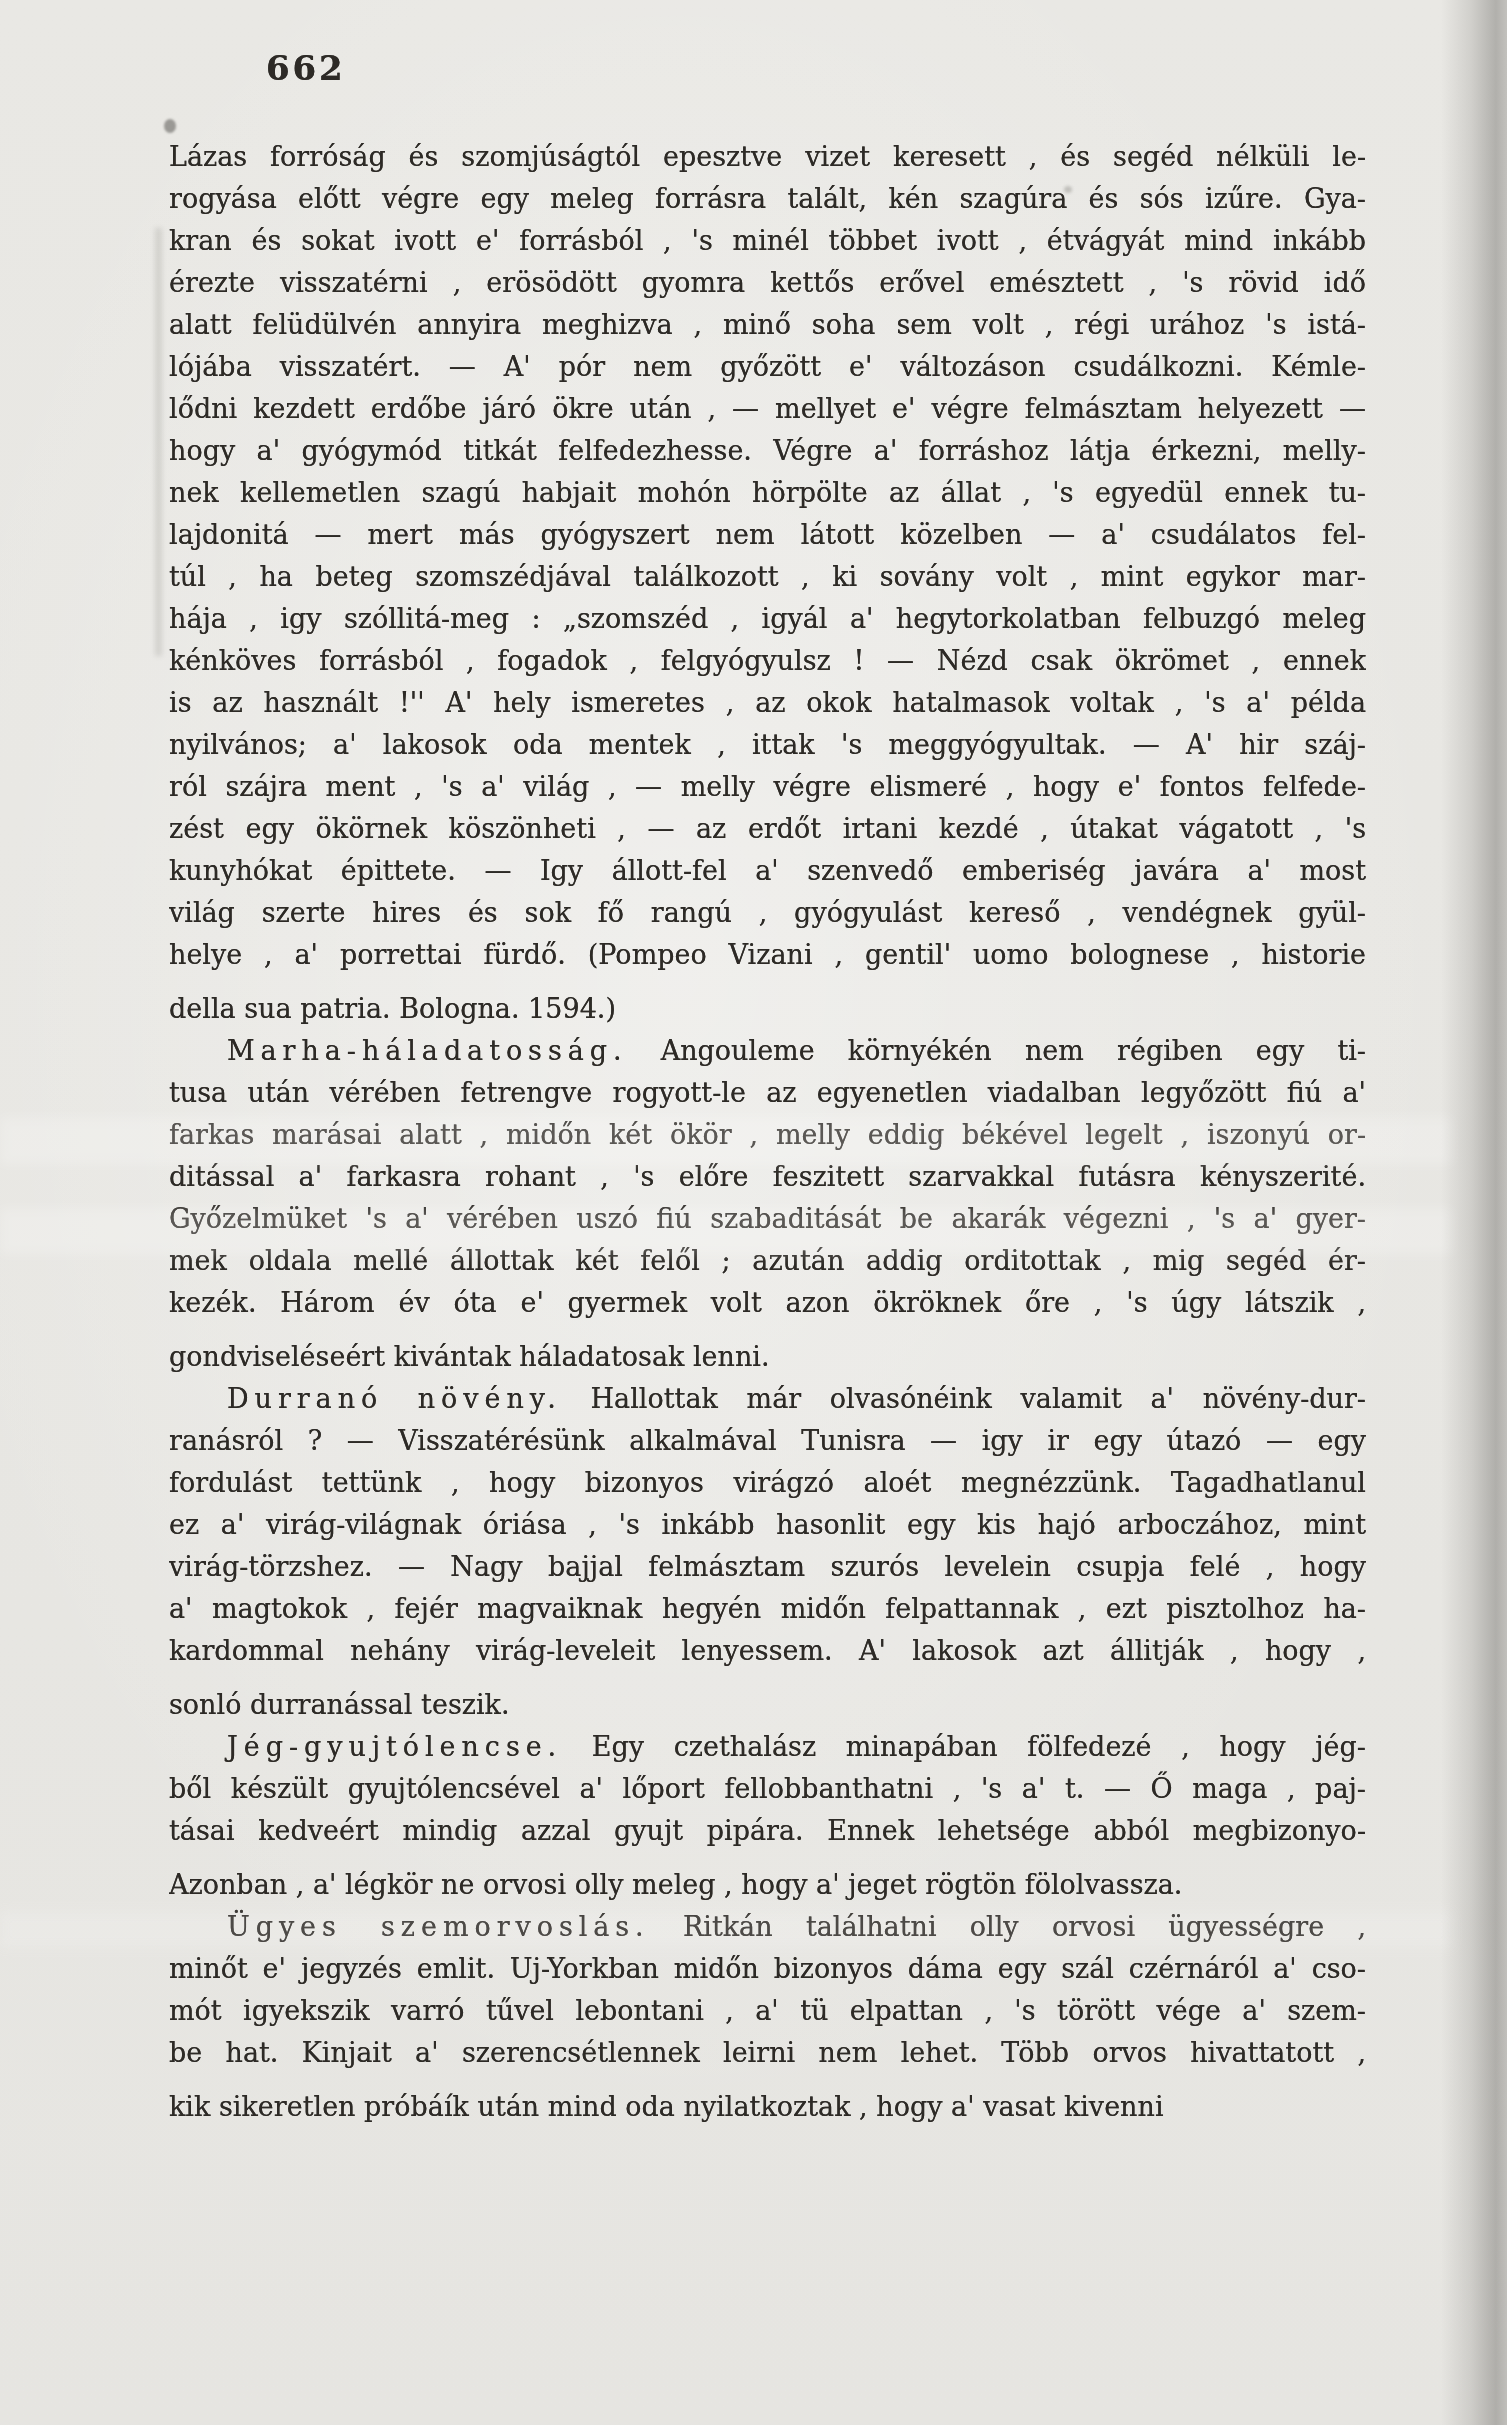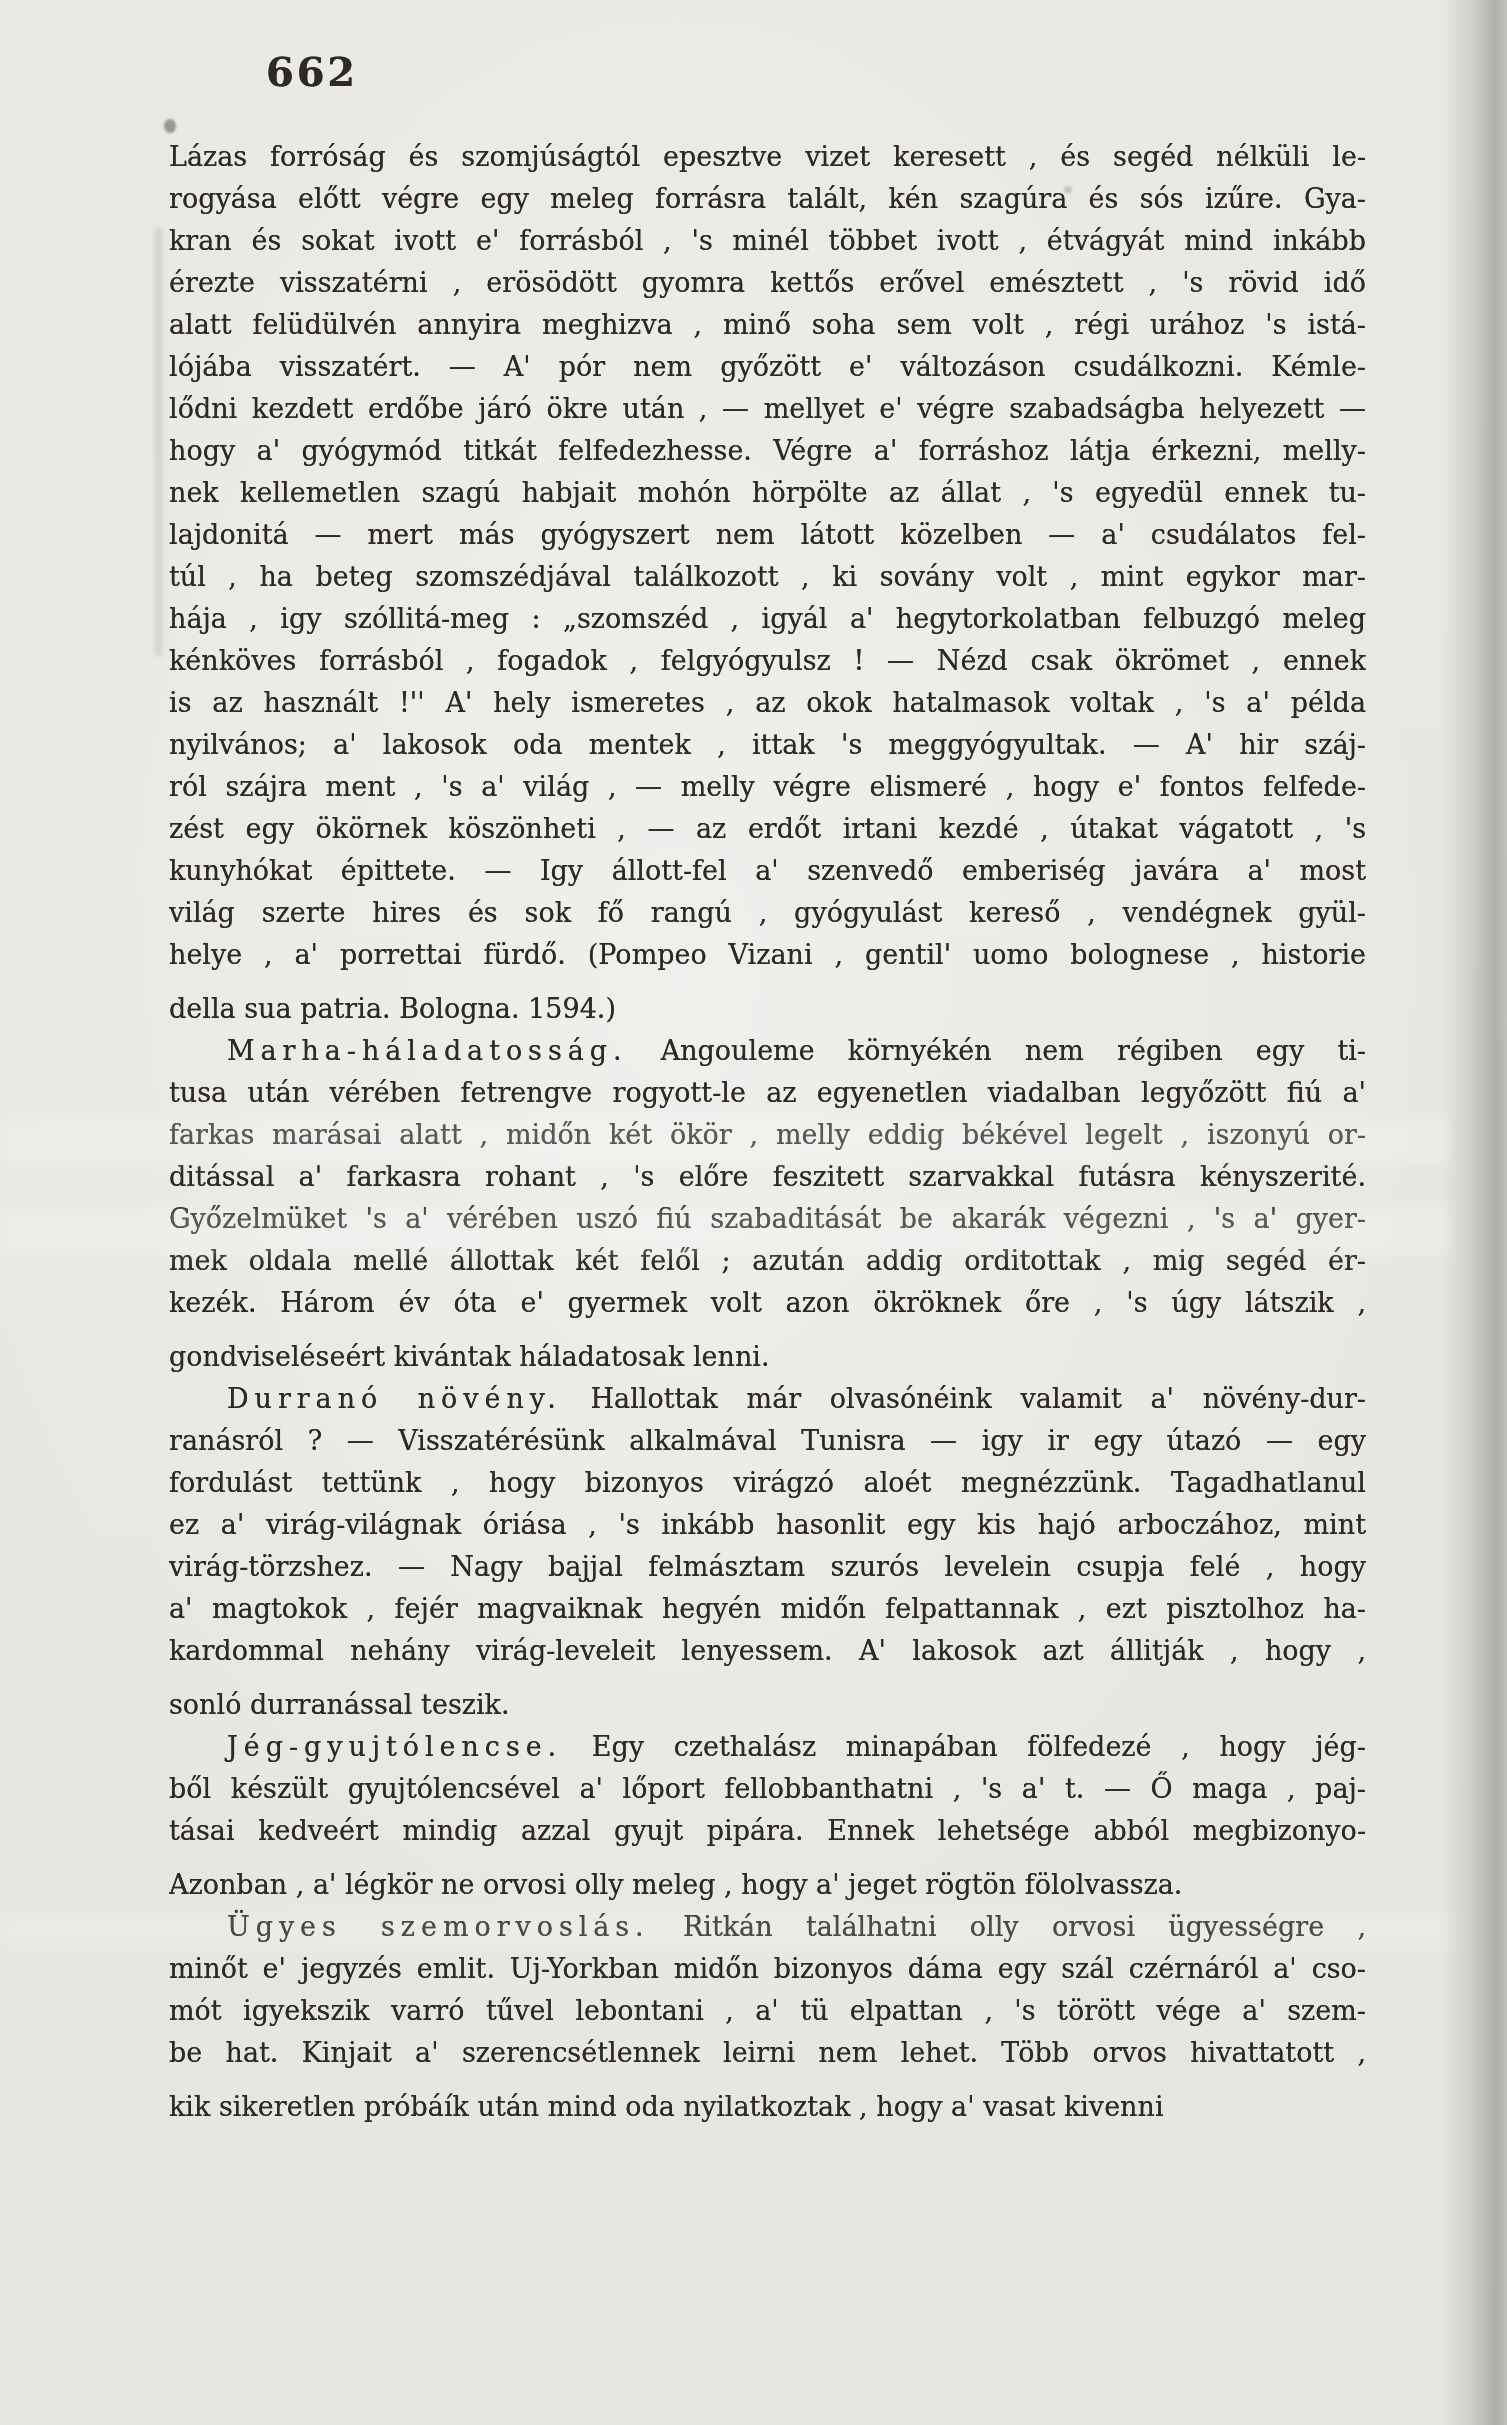--- a/index.html
+++ b/index.html
@@ -8,21 +8,21 @@
     width:1508px;height:2426px;
     background:
       radial-gradient(ellipse 1117px 1676px at 45% 40%, rgba(255,255,255,0.35), rgba(255,255,255,0) 70%),
       linear-gradient(#e9e8e4,#e6e5e1);
     overflow:hidden;
     font-family:"DejaVu Serif","Liberation Serif",serif;
     color:#2d2a26;
   }
   .page-number{
     position:absolute;left:266px;top:48px;
-    font-size:40px;font-weight:bold;letter-spacing:2.8px;
+    font-size:34px;font-weight:bold;letter-spacing:2.8px;
     text-shadow:0 0 0.6px rgba(45,42,38,0.85);
   }
   .text-body{
     position:absolute;left:169px;top:136px;width:1197px;
     font-size:27px;
     text-shadow:0 0 0.6px rgba(45,42,38,0.85);
   }
   .line{
     height:42px;line-height:42px;
     text-align:justify;text-align-last:justify;
@@ -59,21 +59,21 @@
 
 <div class="page">
   <div class="page-number">662</div>
   <div class="text-body">
       <div class="line">Lázas forróság és szomjúságtól epesztve vizet keresett , és segéd nélküli le-</div>
       <div class="line">rogyása előtt végre egy meleg forrásra talált, kén szagúra és sós izűre. Gya-</div>
       <div class="line">kran és sokat ivott e' forrásból , 's minél többet ivott , étvágyát mind inkább</div>
       <div class="line">érezte visszatérni , erösödött gyomra kettős erővel emésztett , 's rövid idő</div>
       <div class="line">alatt felüdülvén annyira meghizva , minő soha sem volt , régi urához 's istá-</div>
       <div class="line">lójába visszatért. — A' pór nem győzött e' változáson csudálkozni. Kémle-</div>
-      <div class="line">lődni kezdett erdőbe járó ökre után , — mellyet e' végre szabadságba helyezett —</div>
+      <div class="line">lődni kezdett erdőbe járó ökre után , — mellyet e' végre felmásztam helyezett —</div>
       <div class="line">hogy a' gyógymód titkát felfedezhesse. Végre a' forráshoz látja érkezni, melly-</div>
       <div class="line">nek kellemetlen szagú habjait mohón hörpölte az állat , 's egyedül ennek tu-</div>
       <div class="line">lajdonitá — mert más gyógyszert nem látott közelben — a' csudálatos fel-</div>
       <div class="line">túl , ha beteg szomszédjával találkozott , ki sovány volt , mint egykor mar-</div>
       <div class="line">hája , igy szóllitá-meg : „szomszéd , igyál a' hegytorkolatban felbuzgó meleg</div>
       <div class="line">kénköves forrásból , fogadok , felgyógyulsz ! — Nézd csak ökrömet , ennek</div>
       <div class="line">is az használt !'' A' hely ismeretes , az okok hatalmasok voltak , 's a' példa</div>
       <div class="line">nyilvános; a' lakosok oda mentek , ittak 's meggyógyultak. — A' hir száj-</div>
       <div class="line">ról szájra ment , 's a' világ , — melly végre elismeré , hogy e' fontos felfede-</div>
       <div class="line">zést egy ökörnek köszönheti , — az erdőt irtani kezdé , útakat vágatott , 's</div>

